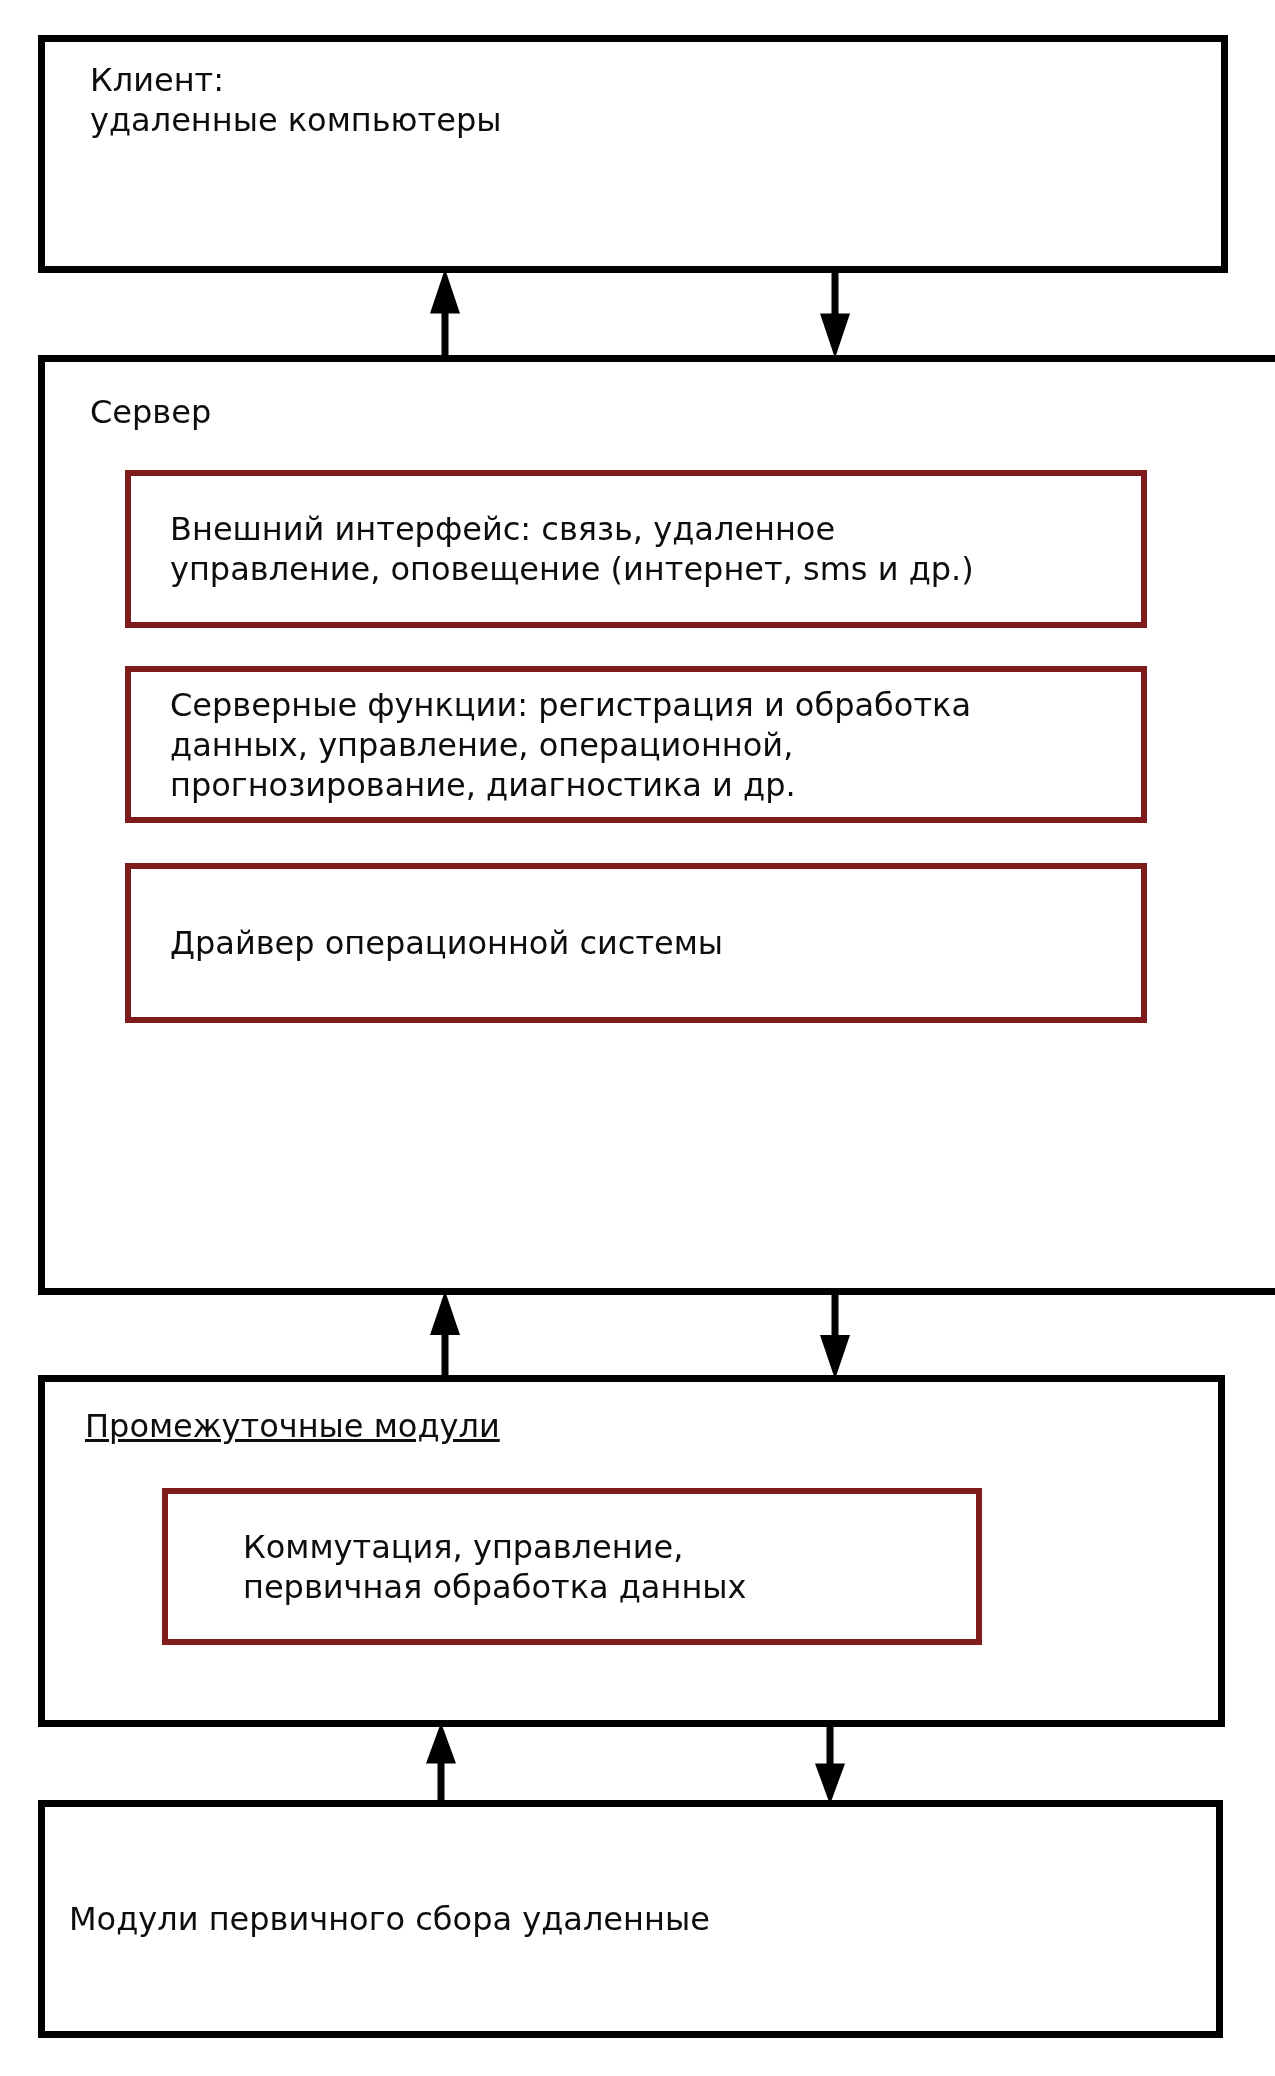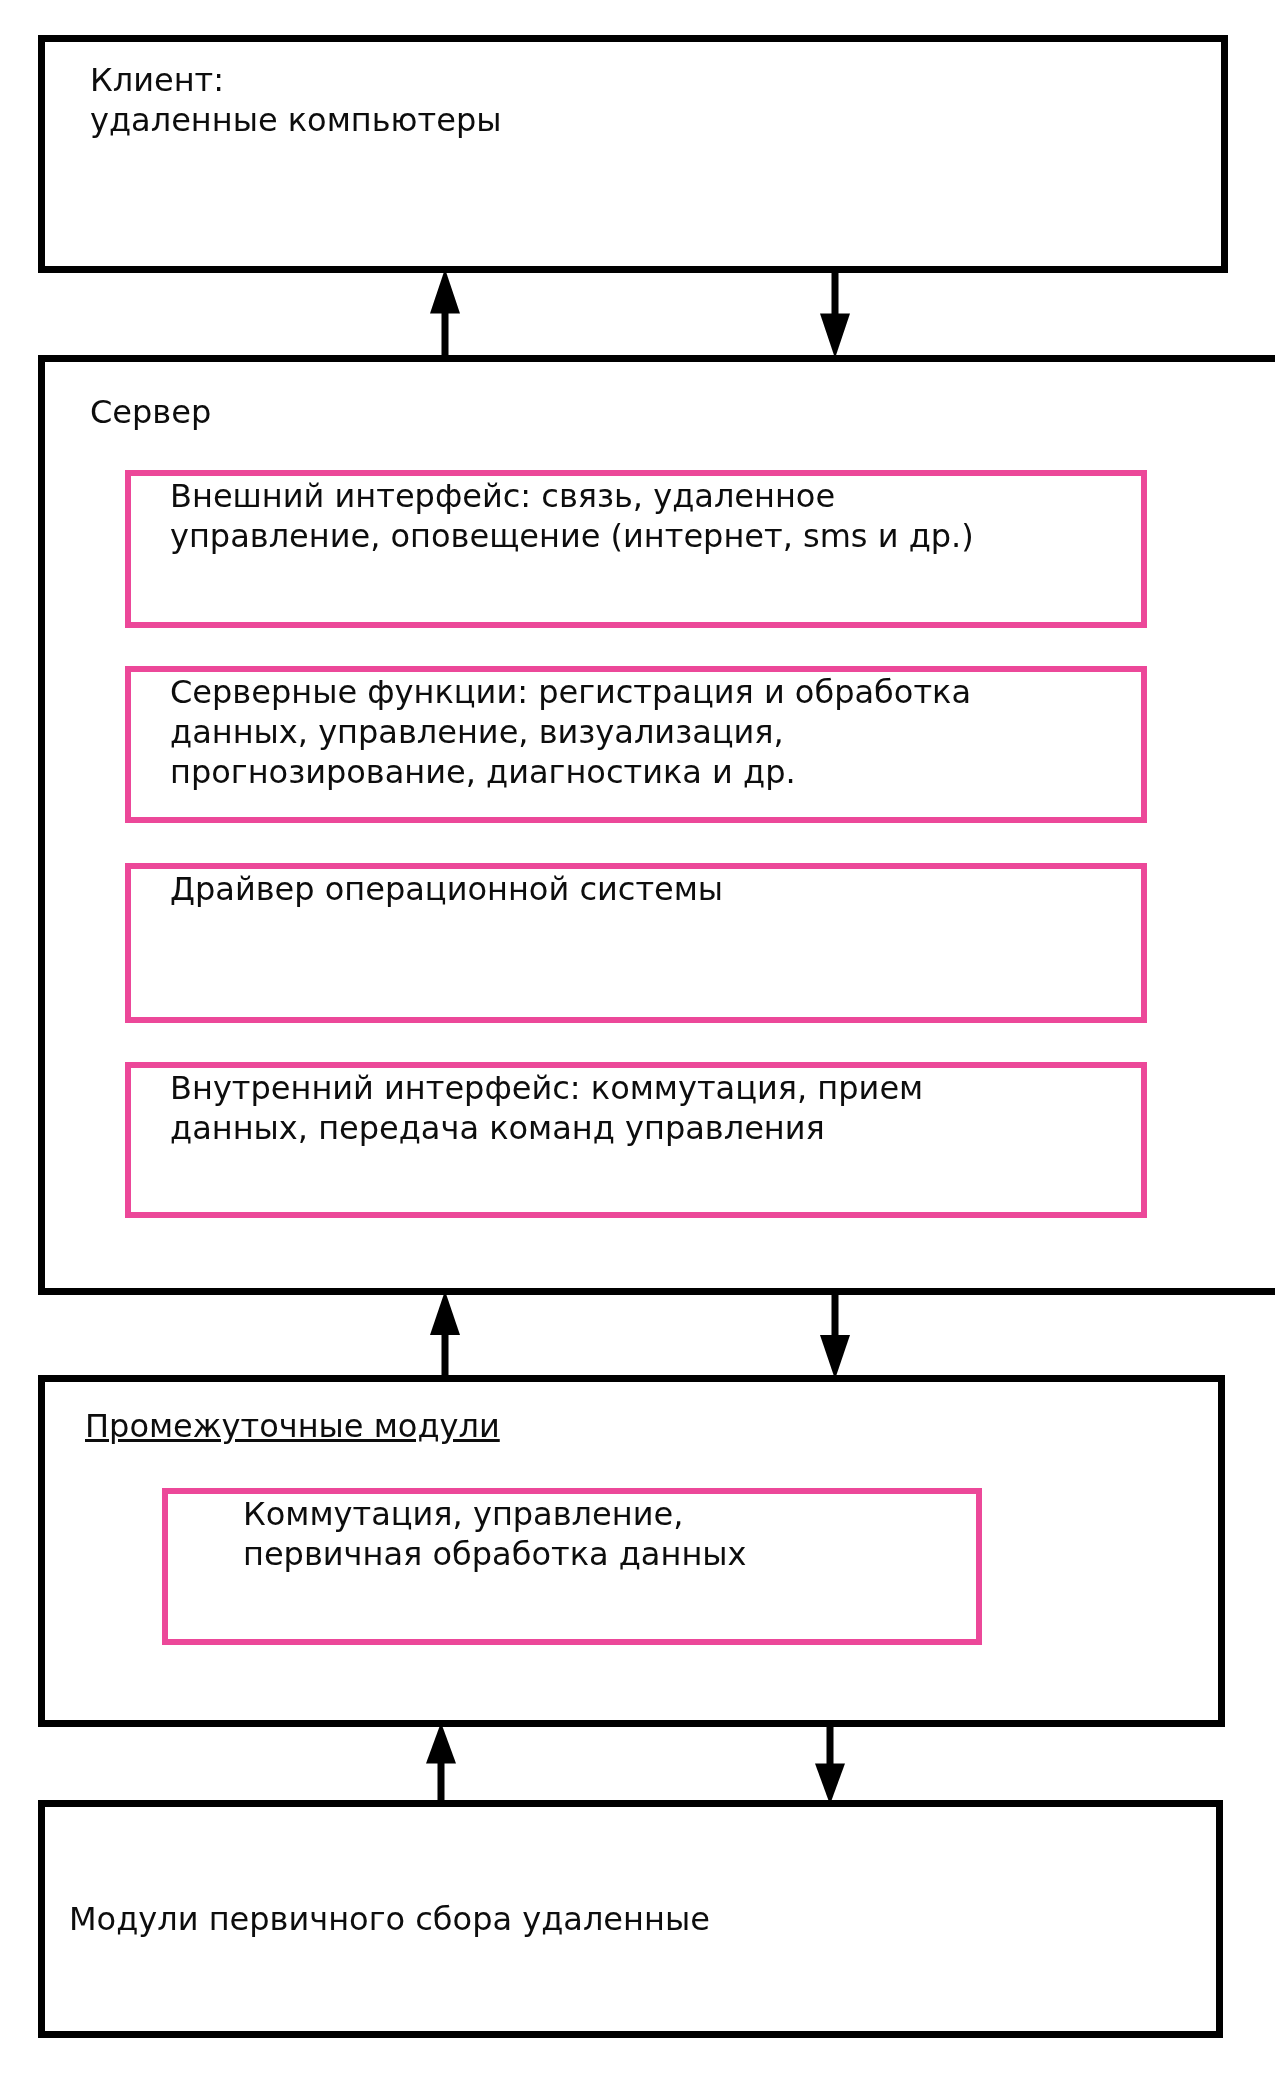--- a/index.html
+++ b/index.html
@@ -29,26 +29,26 @@
   .box-bottom   { left: 38px;  top: 1800px; width: 1185px; height: 238px;
                   display: flex; align-items: center; padding-left: 24px; }
 
   .multiline { white-space: pre-line; margin-left: 15px; }
 
   .server-title { margin: 30px 0 0 45px; }
   .mid-title    { margin: 24px 0 8px 40px; text-decoration: underline; }
 
   .inner-box {
     position: absolute;
-    border: 6px solid #ec4899;
+    border: 6px solid #7f1d1d;
     box-sizing: border-box;
     background: #ffffff;
     display: flex;
     flex-direction: column;
-    justify-content: flex-start;
+    justify-content: center;
     padding-left: 24px;
   }
   .srv-mod   { left: 80px;  width: 1022px; }
   .srv-mod-0 { top: 108px; height: 158px; }
   .srv-mod-1 { top: 304px; height: 157px; }
   .srv-mod-2 { top: 501px; height: 160px; }
   .srv-mod-3 { top: 700px; height: 156px; }
 
   .mid-mod { left: 117px; top: 106px; width: 820px; height: 157px; padding-left: 60px; }
 
@@ -83,29 +83,25 @@
 
   <div class="outer-box box-server">
     <div class="server-title">Сервер</div>
 
     <div class="inner-box srv-mod srv-mod-0">
       <div class="multiline">Внешний интерфейс: связь, удаленное
 управление, оповещение (интернет, sms и др.)</div>
     </div>
     <div class="inner-box srv-mod srv-mod-1">
       <div class="multiline">Серверные функции: регистрация и обработка
-данных, управление, визуализация,
+данных, управление, операционной,
 прогнозирование, диагностика и др.</div>
     </div>
     <div class="inner-box srv-mod srv-mod-2">
       <div class="multiline">Драйвер операционной системы</div>
-    </div>
-    <div class="inner-box srv-mod srv-mod-3">
-      <div class="multiline">Внутренний интерфейс: коммутация, прием
-данных, передача команд управления</div>
     </div>
   </div>
 
   <div class="arrow" style="left:427px; top:1288px; height:94px;">
     <svg viewBox="0 0 36 100" preserveAspectRatio="none" xmlns="http://www.w3.org/2000/svg">
       <polygon points="18,3 3,50 33,50" fill="#000"></polygon>
         <rect x="14.5" y="42" width="7" height="58" fill="#000"></rect>
     </svg>
   </div>
   <div class="arrow" style="left:817px; top:1288px; height:94px;">

